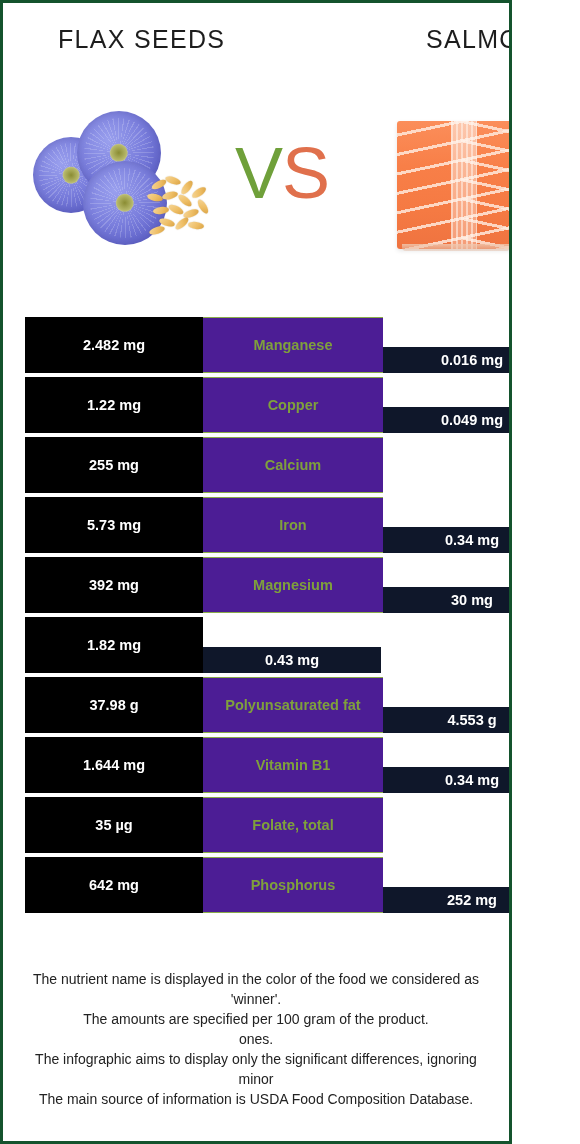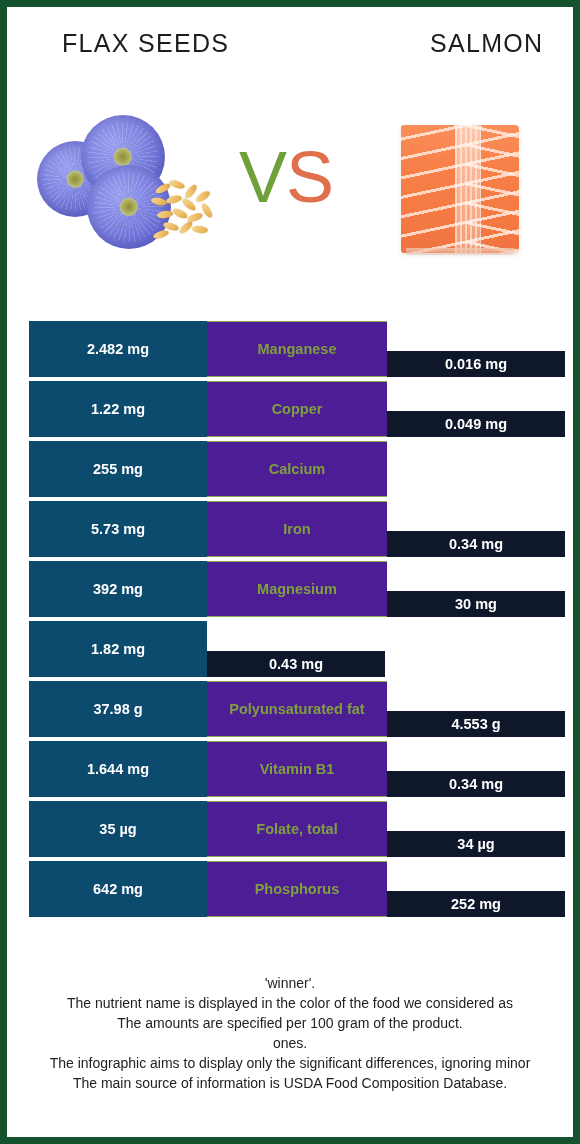--- a/index.html
+++ b/index.html
@@ -5,24 +5,24 @@
   html, body {
     margin: 0;
     padding: 0;
     background: #ffffff;
   }
   body {
     font-family: "Liberation Sans", sans-serif;
   }
   .page {
     position: relative;
-    width: 580px;
+    width: 512px;
     height: 1144px;
     background: #ffffff;
-    border: 7px solid #14532d;
+    border: 3px solid #14532d;
     box-sizing: border-box;
     overflow: hidden;
   }
 
   
   .header {
     position: relative;
     height: 300px;
   }
   .title {
@@ -185,21 +185,21 @@
   .cell {
     display: flex;
     align-items: center;
     justify-content: center;
     font-size: 14.5px;
     font-weight: bold;
     box-sizing: border-box;
   }
   .cell-left {
     width: 178px;
-    background: #0c4a6e;
+    background: #000000;
     color: #ffffff;
   }
   .cell-mid {
     width: 180px;
     background: #4c1d95;
     color: #7fa03c;
     border-top: 1px solid #8aab4a;
     border-bottom: 1px solid #8aab4a;
   }
   .cell-right {
@@ -316,33 +316,32 @@
 
     <div class="row">
       <div class="cell cell-left">1.644 mg</div>
       <div class="cell cell-mid">Vitamin B1</div>
       <div class="cell cell-right">0.34 mg</div>
     </div>
 
     <div class="row">
       <div class="cell cell-left">35 µg</div>
       <div class="cell cell-mid">Folate, total</div>
-      <div class="cell cell-right">34 µg</div>
     </div>
 
     <div class="row">
       <div class="cell cell-left">642 mg</div>
       <div class="cell cell-mid">Phosphorus</div>
       <div class="cell cell-right">252 mg</div>
     </div>
 
   </div>
 
   <div class="footer">
+    <p>The nutrient name is displayed in the color of the food we considered as</p>
     <p>'winner'.</p>
-    <p>The nutrient name is displayed in the color of the food we considered as</p>
     <p>The amounts are specified per 100 gram of the product.</p>
     <p>ones.</p>
     <p>The infographic aims to display only the significant differences, ignoring minor</p>
     <p>The main source of information is USDA Food Composition Database.</p>
   </div>
 
 </div>
 
 </body></html>

